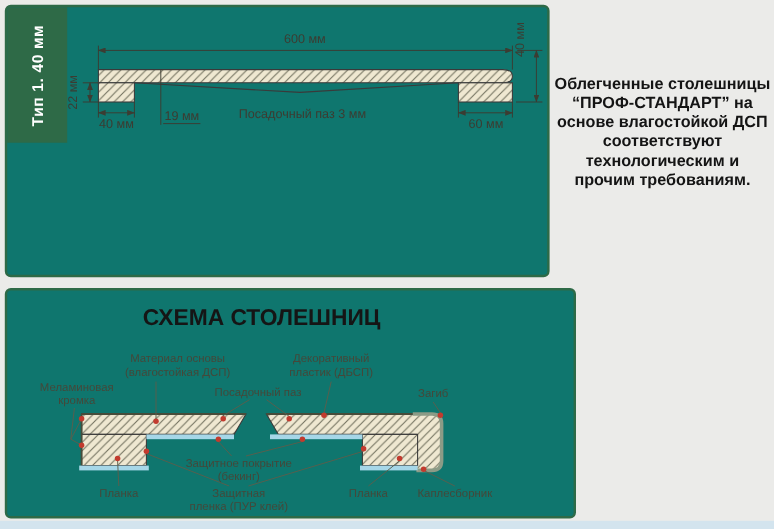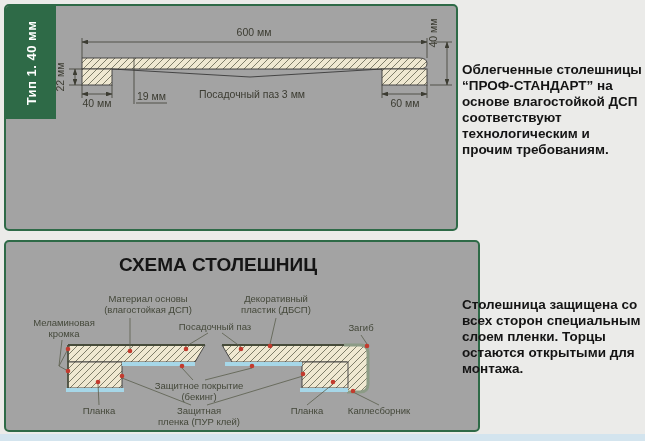--- a/index.html
+++ b/index.html
@@ -1,24 +1,24 @@
 <!DOCTYPE html>
 <html><head>
 <meta charset="utf-8">
 <style>
   html,body{margin:0;padding:0;}
   body{width:645px;height:441px;background:#ebebe9;font-family:"Liberation Sans",sans-serif;position:relative;overflow:hidden;}
   .page{position:absolute;inset:0;}
-  .panel{position:absolute;background:#a3a3a3;border:2px solid #2e6a47;border-radius:5px;box-sizing:border-box;}
+  .panel{position:absolute;background:#0f766e;border:2px solid #2e6a47;border-radius:5px;box-sizing:border-box;}
   .panel-top{left:4px;top:4px;width:454px;height:227px;}
   .panel-bottom{left:4px;top:240px;width:476px;height:192px;}
   .type-badge{position:absolute;left:0;top:0;width:50px;height:113px;background:#2e6a47;border-radius:3px 0 0 0;}
   .type-badge-text{position:absolute;left:50%;top:50%;transform:translate(-50%,-50%) rotate(-90deg);color:#ffffff;font-weight:bold;font-size:13px;white-space:nowrap;letter-spacing:.5px;}
   .draw-svg{position:absolute;left:0;top:0;}
-  .side-text{position:absolute;left:462px;width:180px;font-weight:bold;font-size:13.5px;line-height:1.18;color:#141414;}
+  .side-text{position:absolute;left:462px;width:180px;text-align:center;font-weight:bold;font-size:13.5px;line-height:1.18;color:#141414;}
   .side-text-top{top:62px;}
   .side-text-bottom{top:297px;}
   .bottom-strip{position:absolute;left:0;bottom:0;width:645px;height:7px;background:#d3e4ee;}
   text{font-family:"Liberation Sans",sans-serif;}
   .dim-txt{font-size:10.5px;fill:#3c3c32;}
   .lbl-txt{font-size:9.5px;fill:#44483a;}
   .title-txt{font-size:19px;font-weight:bold;fill:#151515;}
   .dimline{stroke:#3c3c32;stroke-width:0.8;fill:none;}
   .outline{stroke:#3a3a3a;stroke-width:0.9;}
   .leader{stroke:#5a5e4c;stroke-width:0.8;fill:none;}
@@ -163,16 +163,15 @@
       <text class="lbl-txt" x="193" y="158" text-anchor="middle">(бекинг)</text>
       <text class="lbl-txt" x="93" y="172" text-anchor="middle">Планка</text>
       <text class="lbl-txt" x="193" y="172" text-anchor="middle">Защитная</text>
       <text class="lbl-txt" x="193" y="183" text-anchor="middle">пленка (ПУР клей)</text>
       <text class="lbl-txt" x="301" y="172" text-anchor="middle">Планка</text>
       <text class="lbl-txt" x="373" y="172" text-anchor="middle">Каплесборник</text>
     </svg>
   </div>
 
   <div class="side-text side-text-top">Облегченные столешницы “ПРОФ-СТАНДАРТ” на основе влагостойкой ДСП соответствуют технологическим и прочим требованиям.</div>
-  <div class="side-text side-text-bottom">Столешница защищена со всех сторон специальным слоем пленки. Торцы остаются открытыми для монтажа.</div>
 
   <div class="bottom-strip"></div>
 </div>
 
 </body></html>

